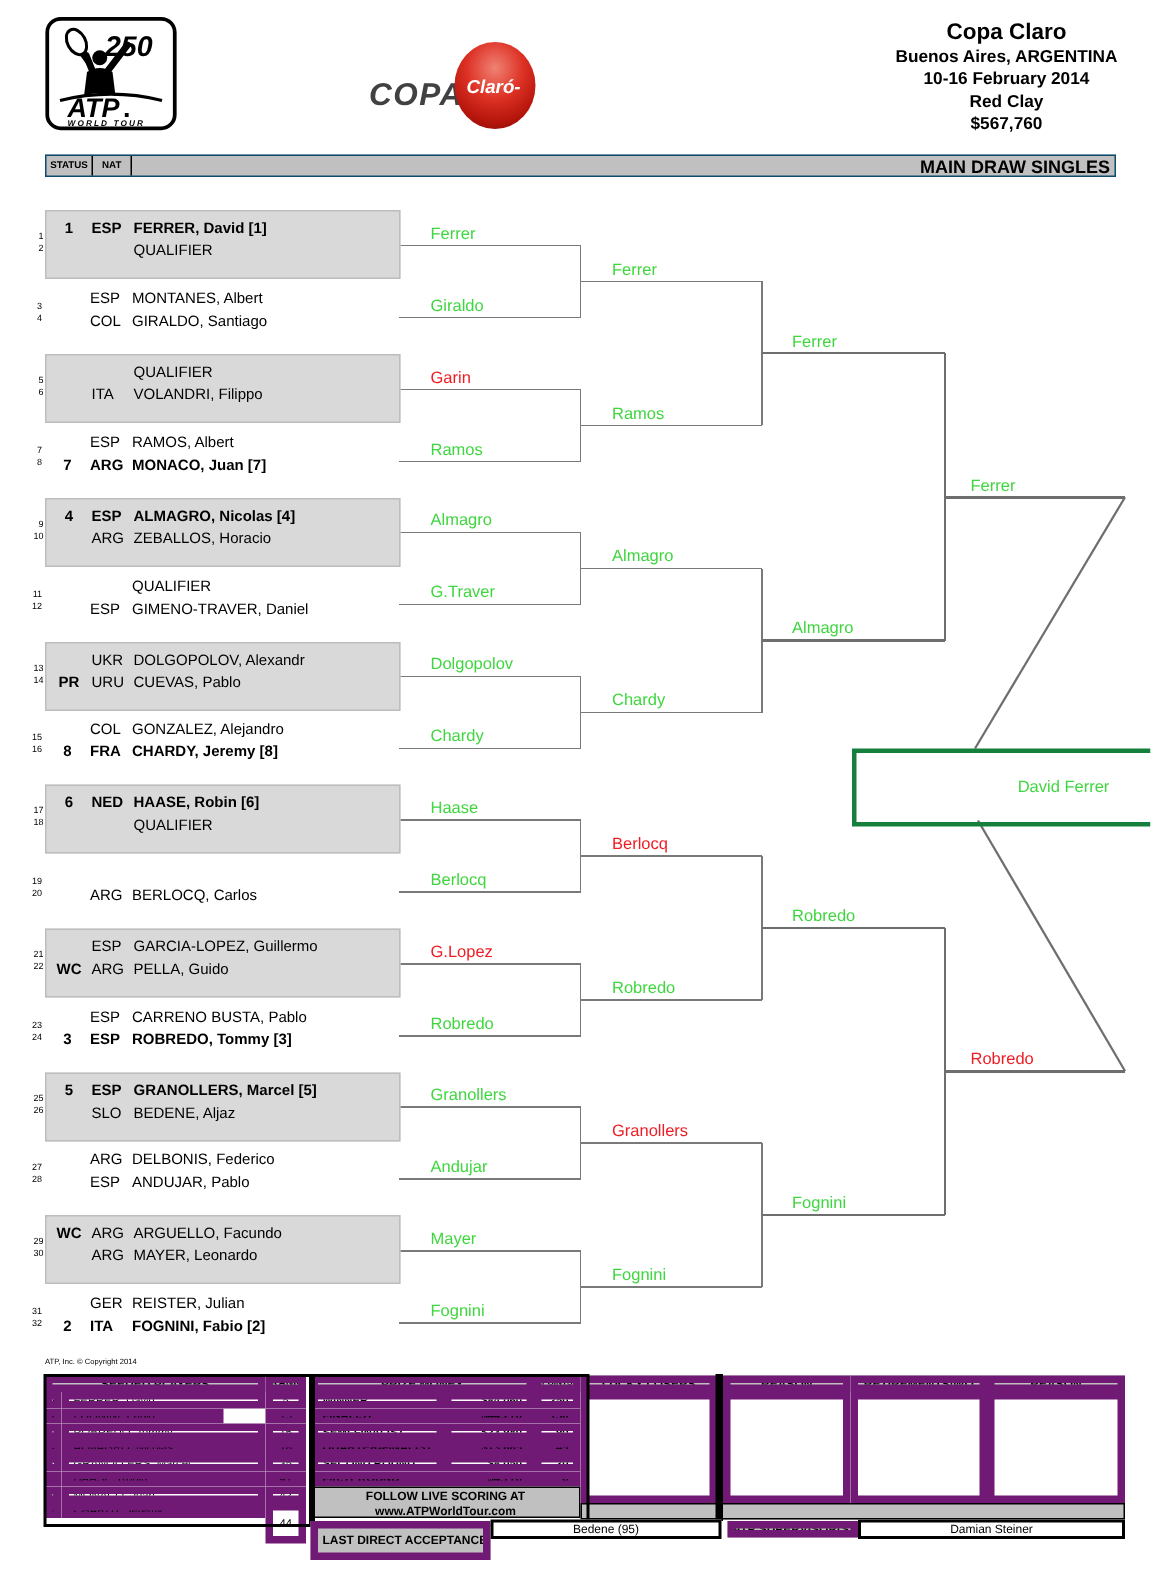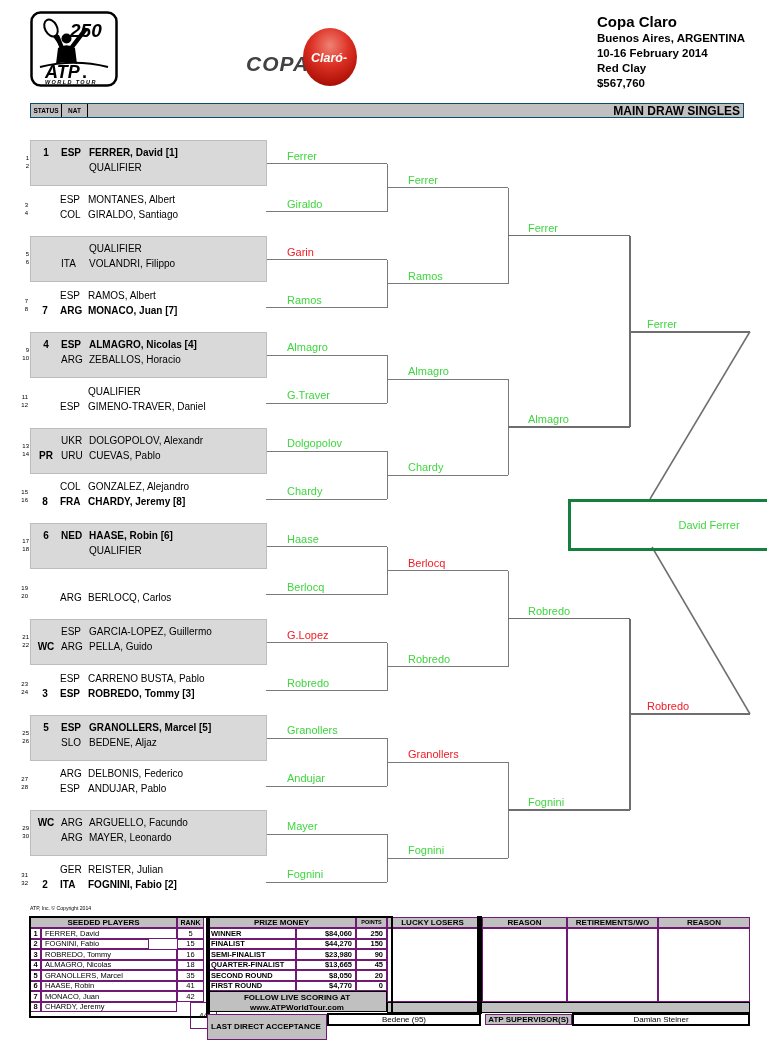--- a/index.html
+++ b/index.html
@@ -4,21 +4,21 @@
 <style>
   html,body{margin:0;padding:0;background:#fff;}
   #page{position:relative;width:767px;height:1056px;background:#fff;overflow:hidden;
         font-family:"Liberation Sans",sans-serif;color:#000;}
 
   
   .atp-logo{position:absolute;left:30px;top:11px;width:88px;height:77px;}
   .copa-text{position:absolute;left:246px;top:52px;font-size:21px;font-style:italic;
              font-weight:800;color:#414042;letter-spacing:1px;}
   .claro-ball{position:absolute;left:300px;top:27px;width:60px;height:64px;}
-  .tinfo{position:absolute;right:22px;top:12px;text-align:left;font-weight:bold;}
+  .tinfo{position:absolute;right:22px;top:12px;text-align:center;font-weight:bold;}
   .tinfo .t1{font-size:15px;line-height:19px;}
   .tinfo .t2{font-size:11.5px;line-height:15px;}
 
   
   .sbar{position:absolute;left:30px;top:103px;width:714px;height:15px;background:#c0c0c0;
         border:1px solid #0c4a6e;box-sizing:border-box;}
   .scell{position:absolute;top:0;height:100%;border-right:1px solid #000;box-sizing:border-box;
          font-size:6.5px;font-weight:bold;display:flex;align-items:center;justify-content:center;}
   .sbar-title{position:absolute;right:3px;top:0;height:100%;display:flex;align-items:center;
               font-weight:bold;font-size:12px;}
@@ -38,21 +38,21 @@
   [data-result="W"]{color:#3fd63f;}
   [data-result="L"]{color:#ee1c24;}
   .champ{position:absolute;left:568px;top:499px;width:180px;height:46px;border:3px solid #15803d;
          box-sizing:content-box;display:flex;align-items:center;justify-content:center;font-size:12px;padding-left:48px;}
   .champ .rl{position:static;}
 
   svg.lines{position:absolute;left:0;top:0;pointer-events:none;}
 
   
   .copyright{position:absolute;left:30px;top:906px;font-size:6px;transform:scale(.85);transform-origin:0 0;}
-  .fc{position:absolute;box-sizing:border-box;border:1px solid #701a75;font-size:7.5px;
+  .fc{position:absolute;box-sizing:border-box;border:5px solid #701a75;font-size:7.5px;
       line-height:9px;background:#fff;overflow:hidden;white-space:nowrap;}
   .fc.hdr{background:#c0c0c0;font-weight:bold;text-align:center;display:flex;align-items:center;justify-content:center;font-size:8px;}
   .fc.c{display:flex;align-items:center;justify-content:center;}
   .fc.l{display:flex;align-items:center;padding-left:3px;}
   .fc.r{display:flex;align-items:center;justify-content:flex-end;padding-right:3px;}
   .fc.b{font-weight:bold;}
   .outline{position:absolute;border:2px solid #000;pointer-events:none;}
   .thickbar{position:absolute;left:477px;top:916px;width:5px;height:98px;background:#000;}
   .liveband{position:absolute;left:207px;top:991px;width:180px;height:21px;background:#c0c0c0;
             border:1px solid #000;box-sizing:border-box;font-size:8px;font-weight:bold;
@@ -455,21 +455,21 @@
   <div class="fc l" style="left:41px;top:970px;width:136px;height:10.5px">GRANOLLERS, Marcel</div>
   <div class="fc c" style="left:177px;top:970px;width:27px;height:10.5px">35</div>
   <div class="fc c b" style="left:30px;top:980.5px;width:11px;height:10.5px">6</div>
   <div class="fc l" style="left:41px;top:980.5px;width:136px;height:10.5px">HAASE, Robin</div>
   <div class="fc c" style="left:177px;top:980.5px;width:27px;height:10.5px">41</div>
   <div class="fc c b" style="left:30px;top:991px;width:11px;height:10.5px">7</div>
   <div class="fc l" style="left:41px;top:991px;width:136px;height:10.5px">MONACO, Juan</div>
   <div class="fc c" style="left:177px;top:991px;width:27px;height:10.5px">42</div>
   <div class="fc c b" style="left:30px;top:1001.5px;width:11px;height:10.5px">8</div>
   <div class="fc l" style="left:41px;top:1001.5px;width:136px;height:10.5px">CHARDY, Jeremy</div>
-  <div class="fc c" style="left:190px;top:1001.5px;width:27px;height:27px">44</div>
+  <div class="fc c" style="left:177px;top:1001.5px;width:27px;height:27px">44</div>
 
   <div class="fc l b" style="left:207px;top:928px;width:89px;height:10.5px">WINNER</div>
   <div class="fc r b" style="left:296px;top:928px;width:60px;height:10.5px">$84,060</div>
   <div class="fc r b" style="left:356px;top:928px;width:31px;height:10.5px">250</div>
   <div class="fc l b" style="left:207px;top:938.5px;width:89px;height:10.5px">FINALIST</div>
   <div class="fc r b" style="left:296px;top:938.5px;width:60px;height:10.5px">$44,270</div>
   <div class="fc r b" style="left:356px;top:938.5px;width:31px;height:10.5px">150</div>
   <div class="fc l b" style="left:207px;top:949px;width:89px;height:10.5px">SEMI-FINALIST</div>
   <div class="fc r b" style="left:296px;top:949px;width:60px;height:10.5px">$23,980</div>
   <div class="fc r b" style="left:356px;top:949px;width:31px;height:10.5px">90</div>

